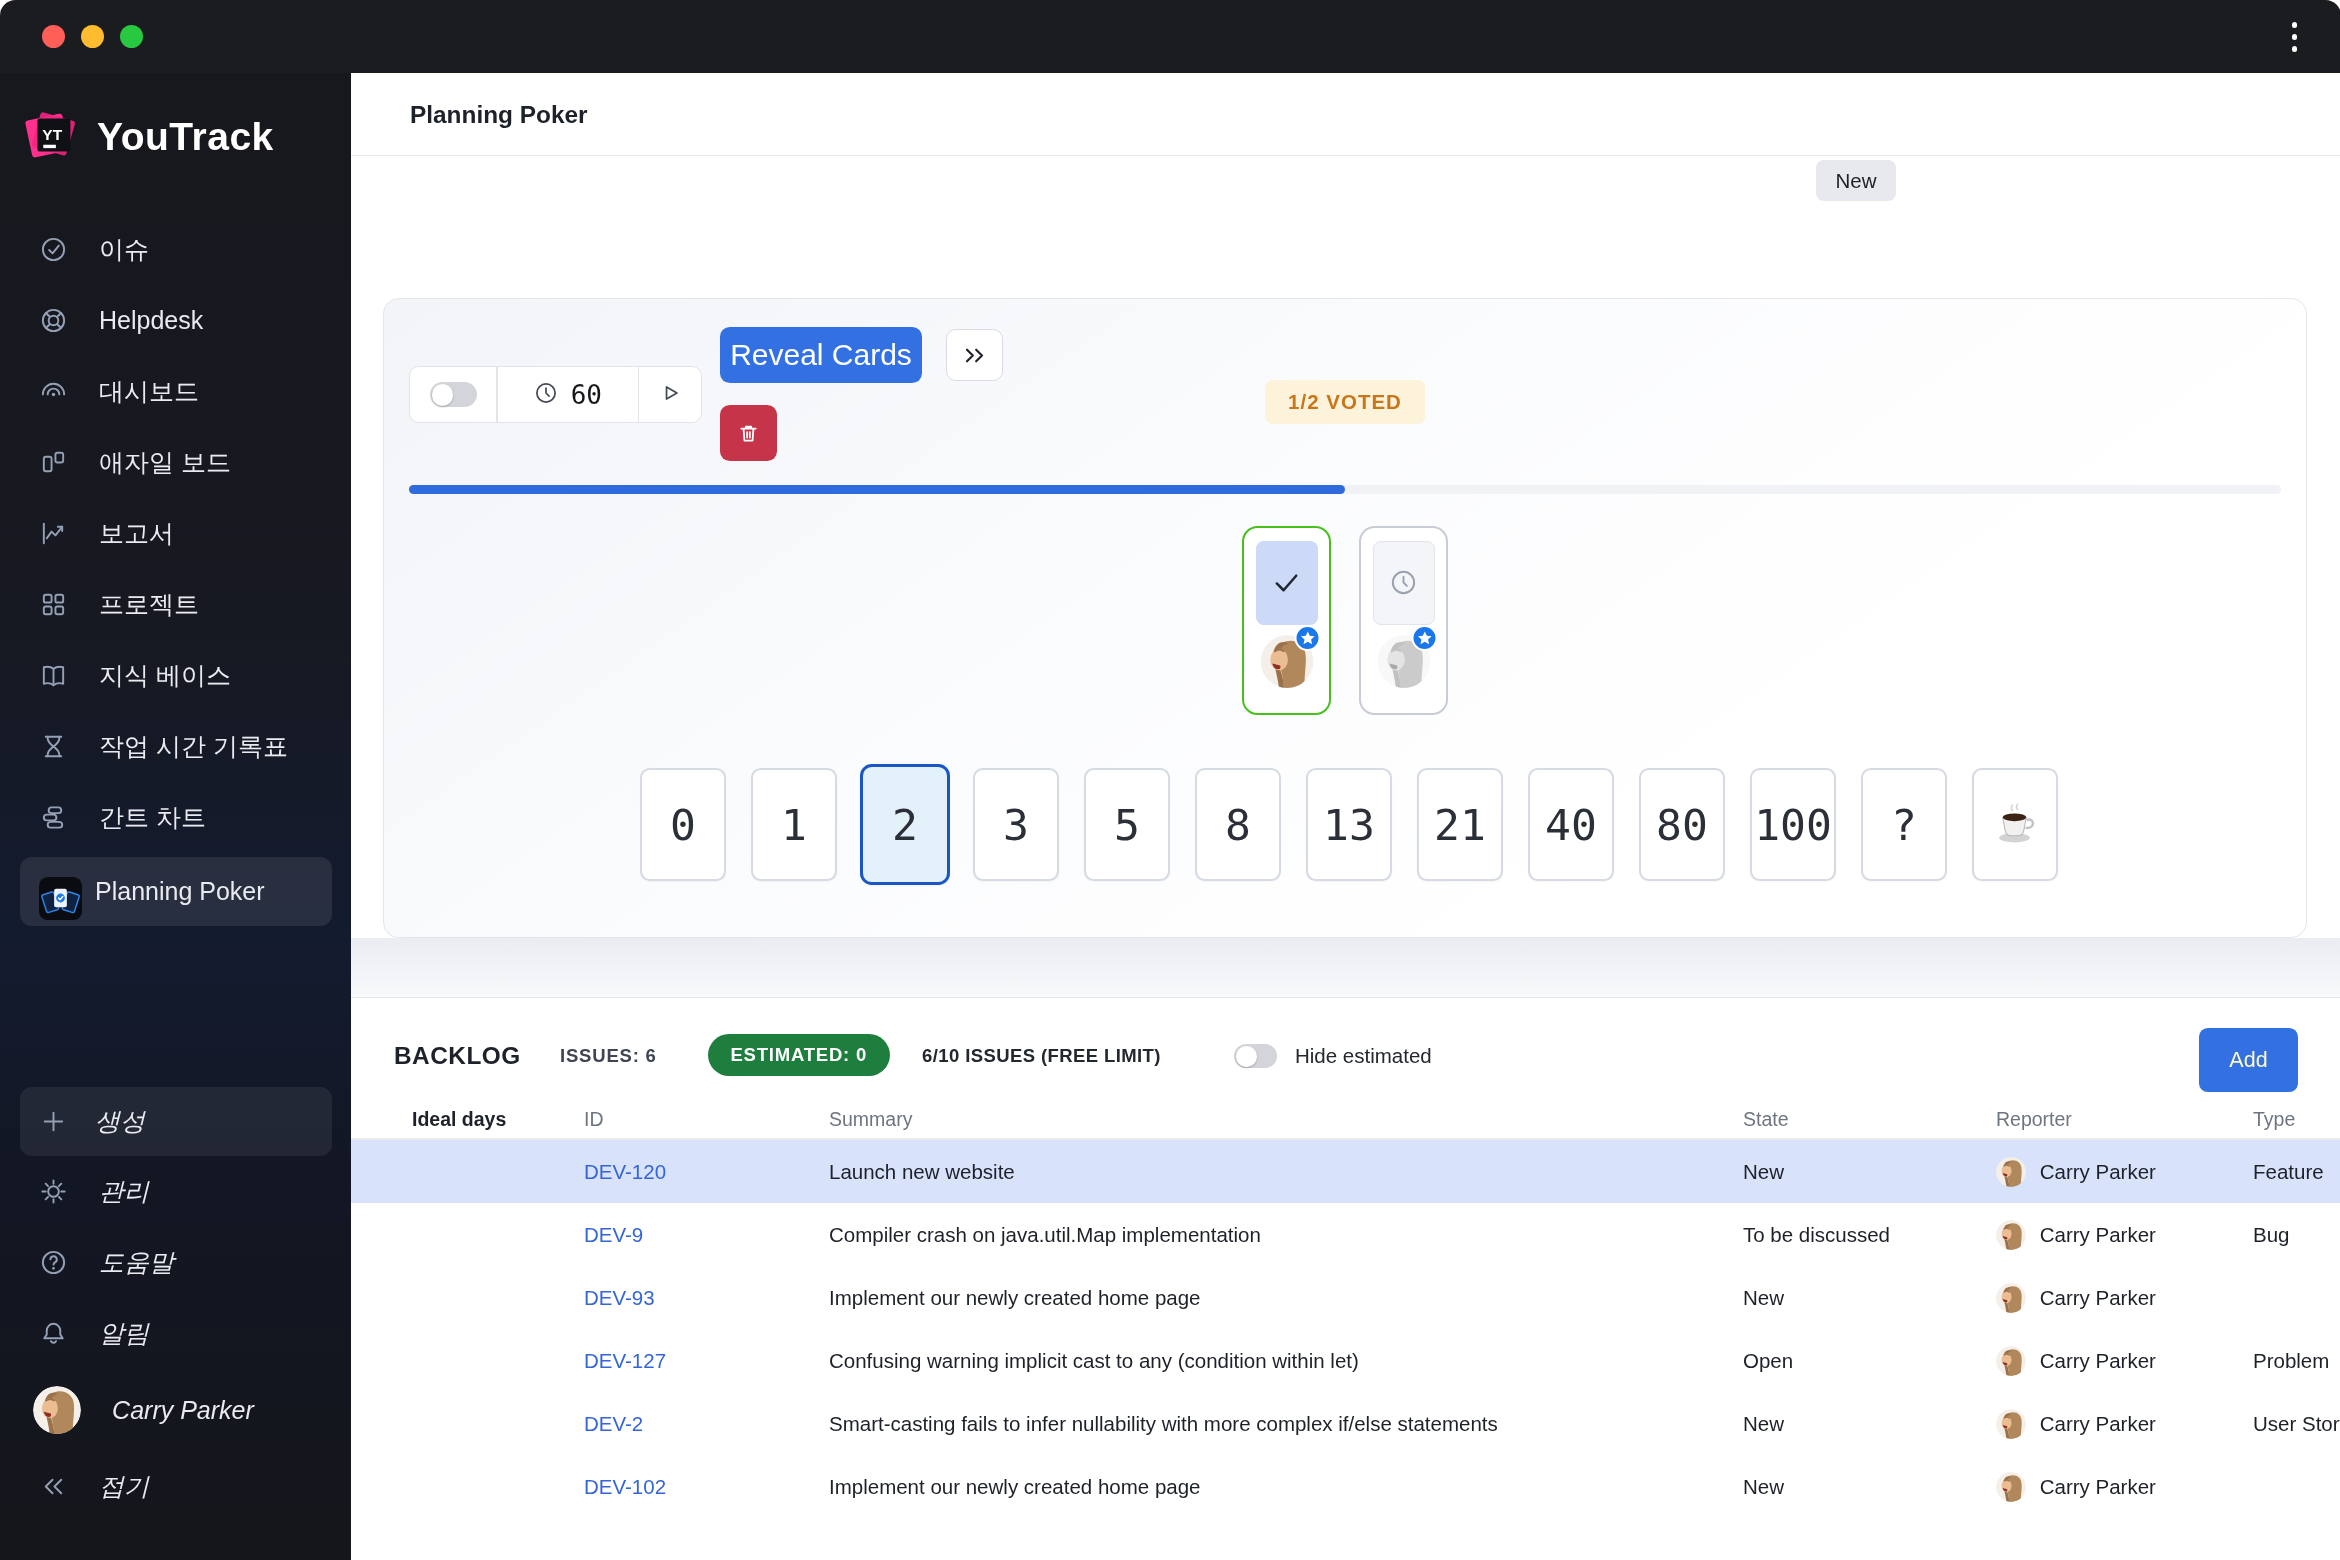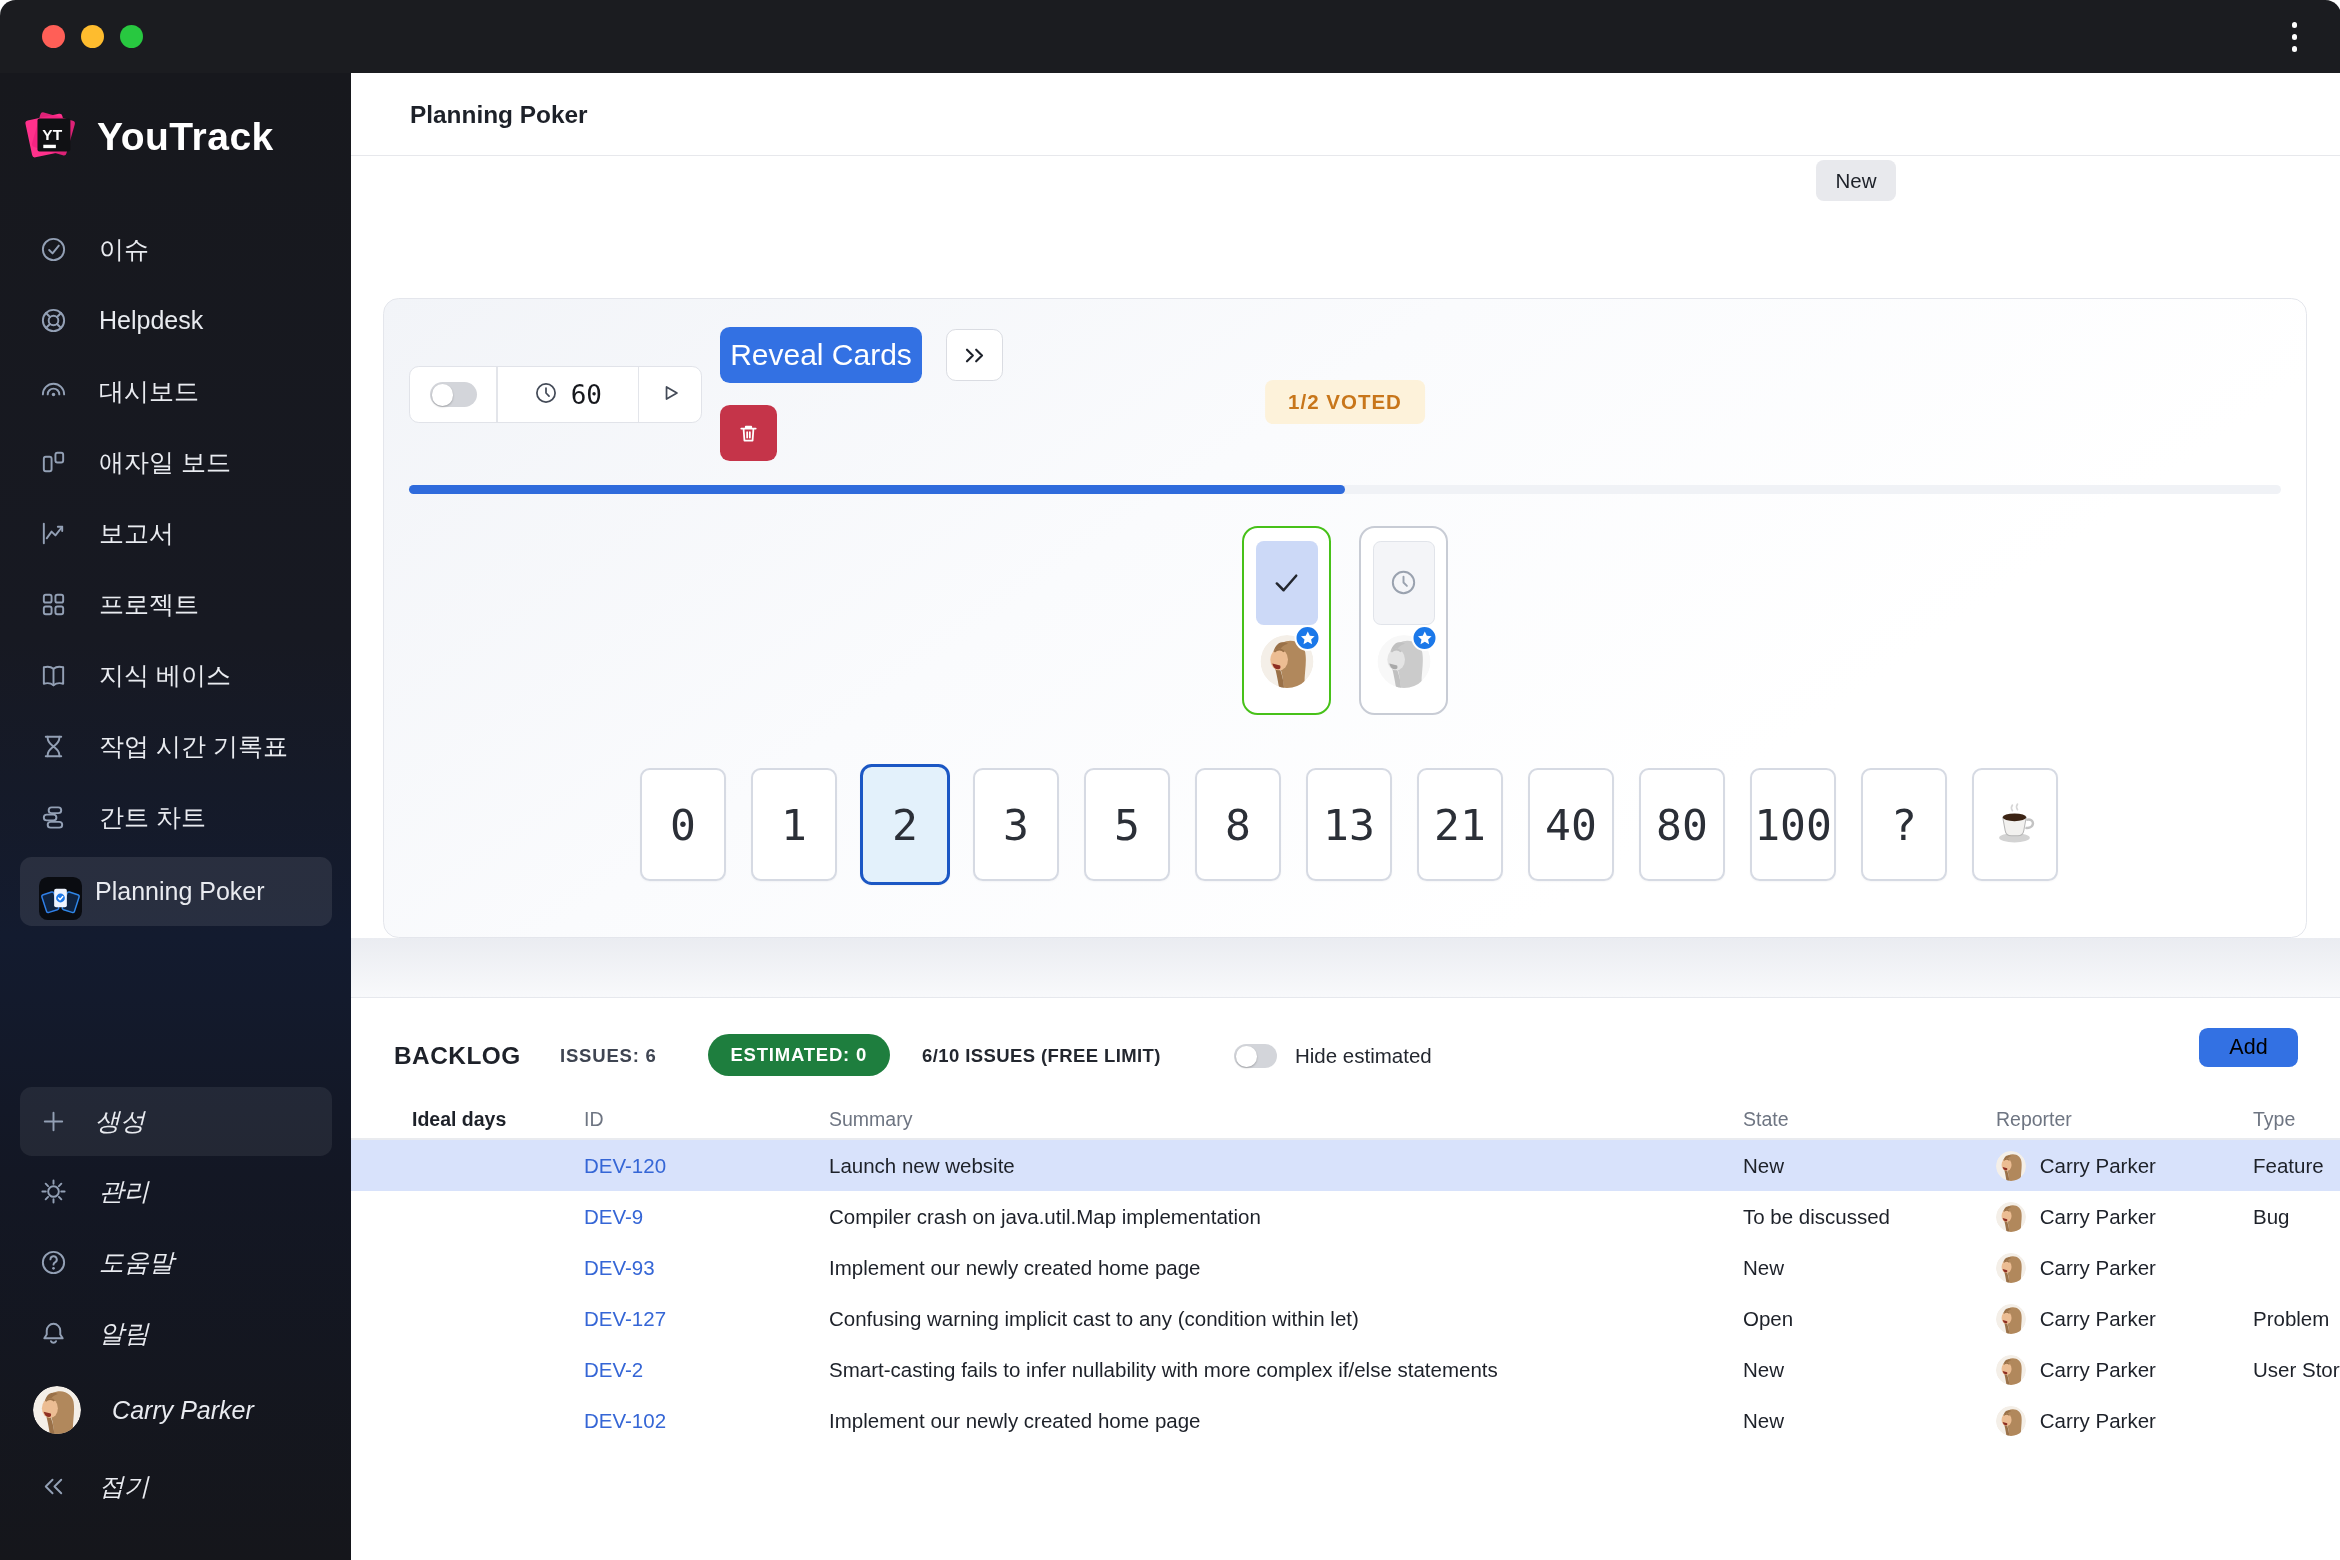--- a/index.html
+++ b/index.html
@@ -87,28 +87,28 @@
 
   
   .backlog { position:absolute; left:0; top:924px; width:100%; bottom:0; background:#ffffff; border-top:1.5px solid #e6e8ed; }
   .bl-title { position:absolute; left:43px; top:28px; height:59px; display:flex; align-items:center; font-size:24.4px; font-weight:700; letter-spacing:0.5px; color:#1d2129; }
   .bl-issues { position:absolute; left:209px; top:28px; height:59px; display:flex; align-items:center; font-size:18.5px; font-weight:700; letter-spacing:0.8px; color:#3f4552; }
   .bl-pill { position:absolute; left:357px; top:36px; height:42px; padding:0 22.4px; border-radius:21.5px; background:#1e7e3e; display:flex; align-items:center; font-size:18.5px; font-weight:700; letter-spacing:0.8px; color:#ffffff; }
   .bl-limit { position:absolute; left:571px; top:28px; height:59px; display:flex; align-items:center; font-size:18.5px; font-weight:700; letter-spacing:0.4px; color:#23272f; }
   .bl-toggle { position:absolute; left:883px; top:46px; width:43px; height:24.4px; border-radius:12.7px; background:#d3d5da; cursor:pointer; }
   .bl-toggle .knob { position:absolute; left:2px; top:2px; width:20.5px; height:20.5px; border-radius:50%; background:#ffffff; box-shadow:0 1px 2px rgba(0,0,0,.25); }
   .bl-hide-label { position:absolute; left:944px; top:28px; height:59px; display:flex; align-items:center; font-size:20.5px; color:#23272f; }
-  .add-btn { position:absolute; right:43px; top:30px; width:99px; height:39px; border:none; border-radius:8.8px; background:#3371e3; color:#000000; font-size:21.5px; font-weight:500; font-family:inherit; cursor:pointer; }
+  .add-btn { position:absolute; right:43px; top:30px; width:99px; height:64px; border:none; border-radius:8.8px; background:#3371e3; color:#fef9c3; font-size:21.5px; font-weight:500; font-family:inherit; cursor:pointer; }
 
   .tbl-head { position:absolute; left:0; top:102px; width:100%; height:39px; display:grid; grid-template-columns:172px 245px 914px 253px 257px auto; padding-left:61px; align-items:center; }
   .tbl-head .col { font-size:19.5px; color:#6e7582; white-space:nowrap; }
   .tbl-head .col.first { font-weight:700; color:#1d2129; }
   .tbl-underline { position:absolute; left:0; top:140px; width:100%; height:1.5px; background:#e9ebef; }
   .rows { position:absolute; left:0; top:142px; width:100%; }
-  .row { height:51px; display:grid; grid-template-columns:172px 245px 914px 253px 257px auto; padding-left:61px; align-items:center; cursor:pointer; }
+  .row { height:63px; display:grid; grid-template-columns:172px 245px 914px 253px 257px auto; padding-left:61px; align-items:center; cursor:pointer; }
   .row.hl { background:#d8e2fb; }
   .row .id { font-size:20.5px; color:#3566d6; }
   .row .sum, .row .state, .row .type { font-size:20.5px; color:#1d2129; white-space:nowrap; }
   .rep-cell { display:flex; align-items:center; gap:13.7px; }
   .rep-avatar { width:30px; height:30px; border-radius:50%; overflow:hidden; flex:0 0 30px; }
   .rep-avatar svg { width:30px; height:30px; }
   .rep-name { font-size:20.5px; color:#1d2129; white-space:nowrap; }
 </style>
 </head>
 <body>

